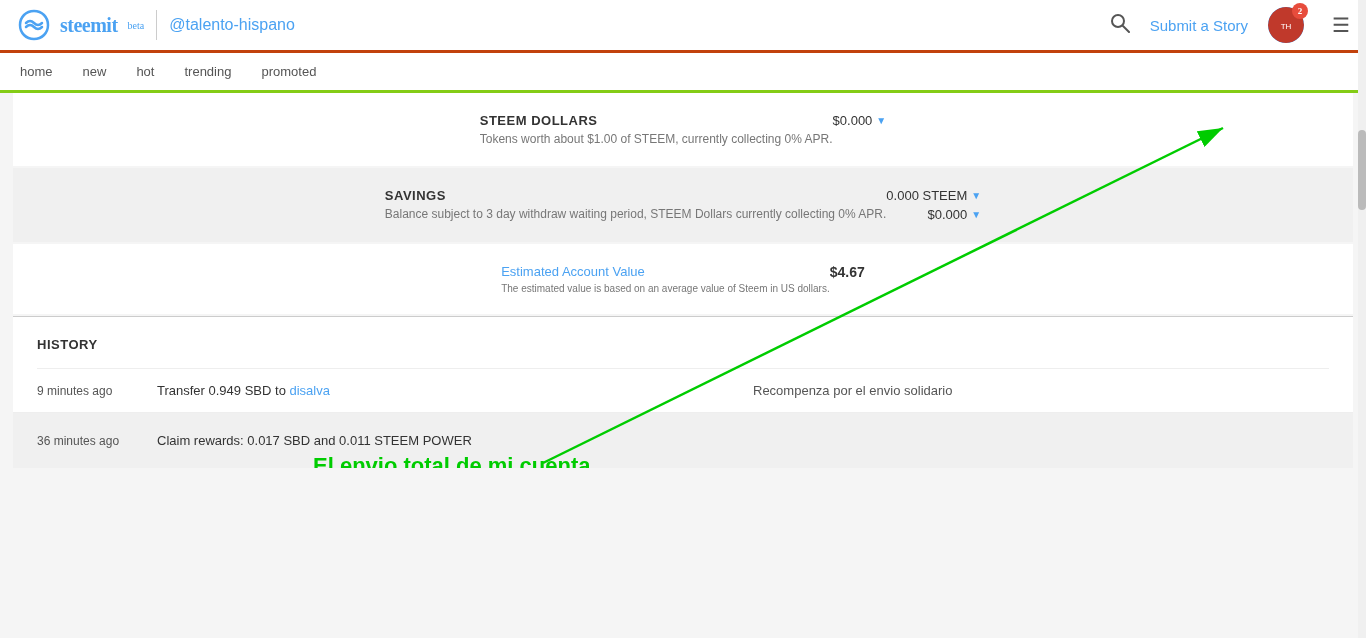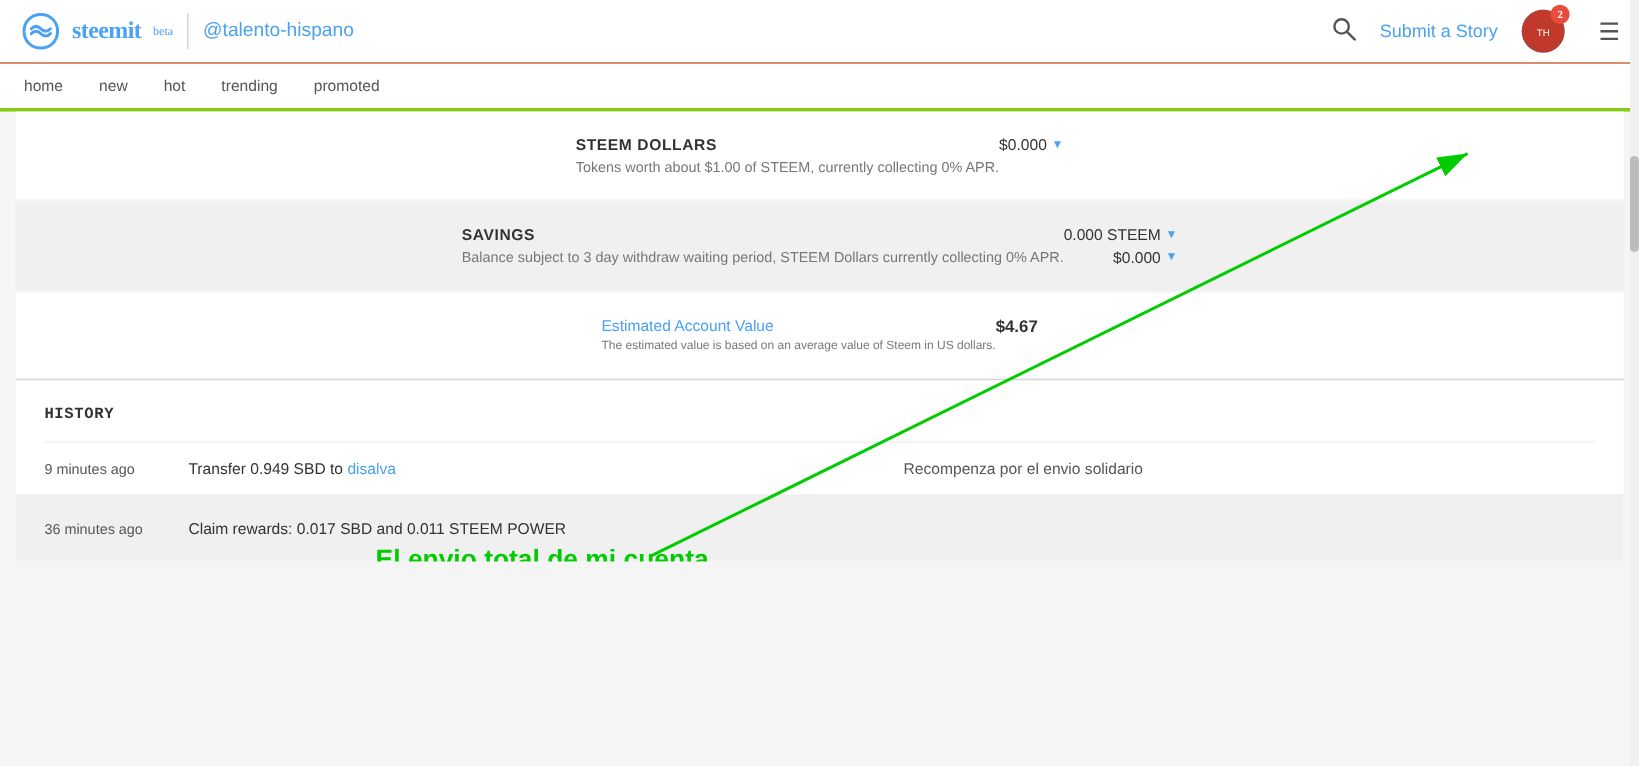--- a/index.html
+++ b/index.html
@@ -1,21 +1,21 @@
 <!DOCTYPE html>
 <html><head>
   <meta charset="utf-8">
   <style>
     * { margin: 0; padding: 0; box-sizing: border-box; }
     body { font-family: 'Georgia', serif; font-size: 14px; color: #333; background: #f5f5f5; overflow-x: hidden; }
 
     
     .header {
       background: #fff;
-      border-bottom: 1px solid #c2410c;
+      border-bottom: 3px solid #c2410c;
       height: 53px;
       display: flex;
       align-items: center;
       padding: 0 16px;
       position: relative;
     }
     .header-logo {
       display: flex;
       align-items: center;
       gap: 8px;
@@ -200,21 +200,21 @@
     }
 
     
     .history-section {
       background: #fff;
       padding: 20px 24px 0;
     }
     .history-title {
       font-weight: bold;
       font-size: 13px;
-      font-family: Liberation Mono, monospace;
+      font-family: Liberation Sans, sans-serif;
       letter-spacing: 0.5px;
       margin-bottom: 16px;
     }
     .history-row {
       display: flex;
       align-items: center;
       padding: 14px 0;
       border-top: 1px solid #eee;
       gap: 20px;
     }

